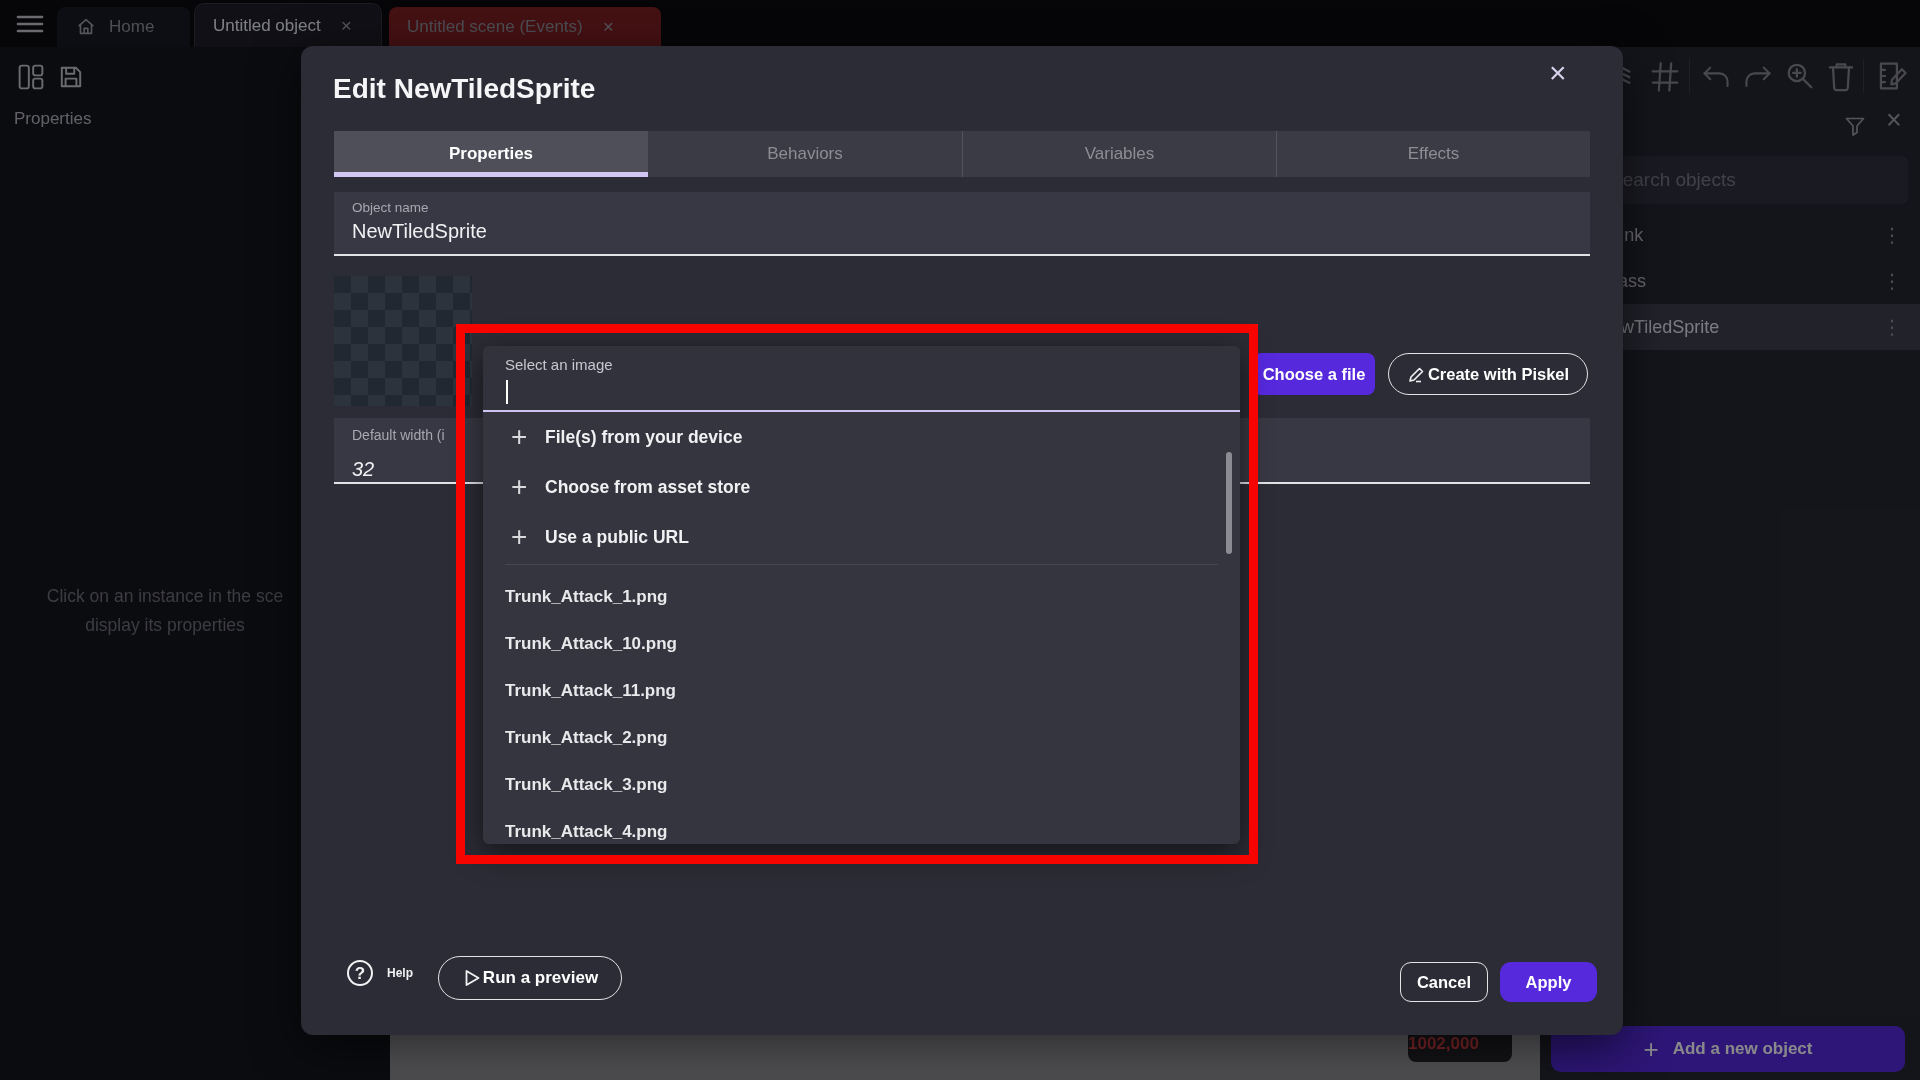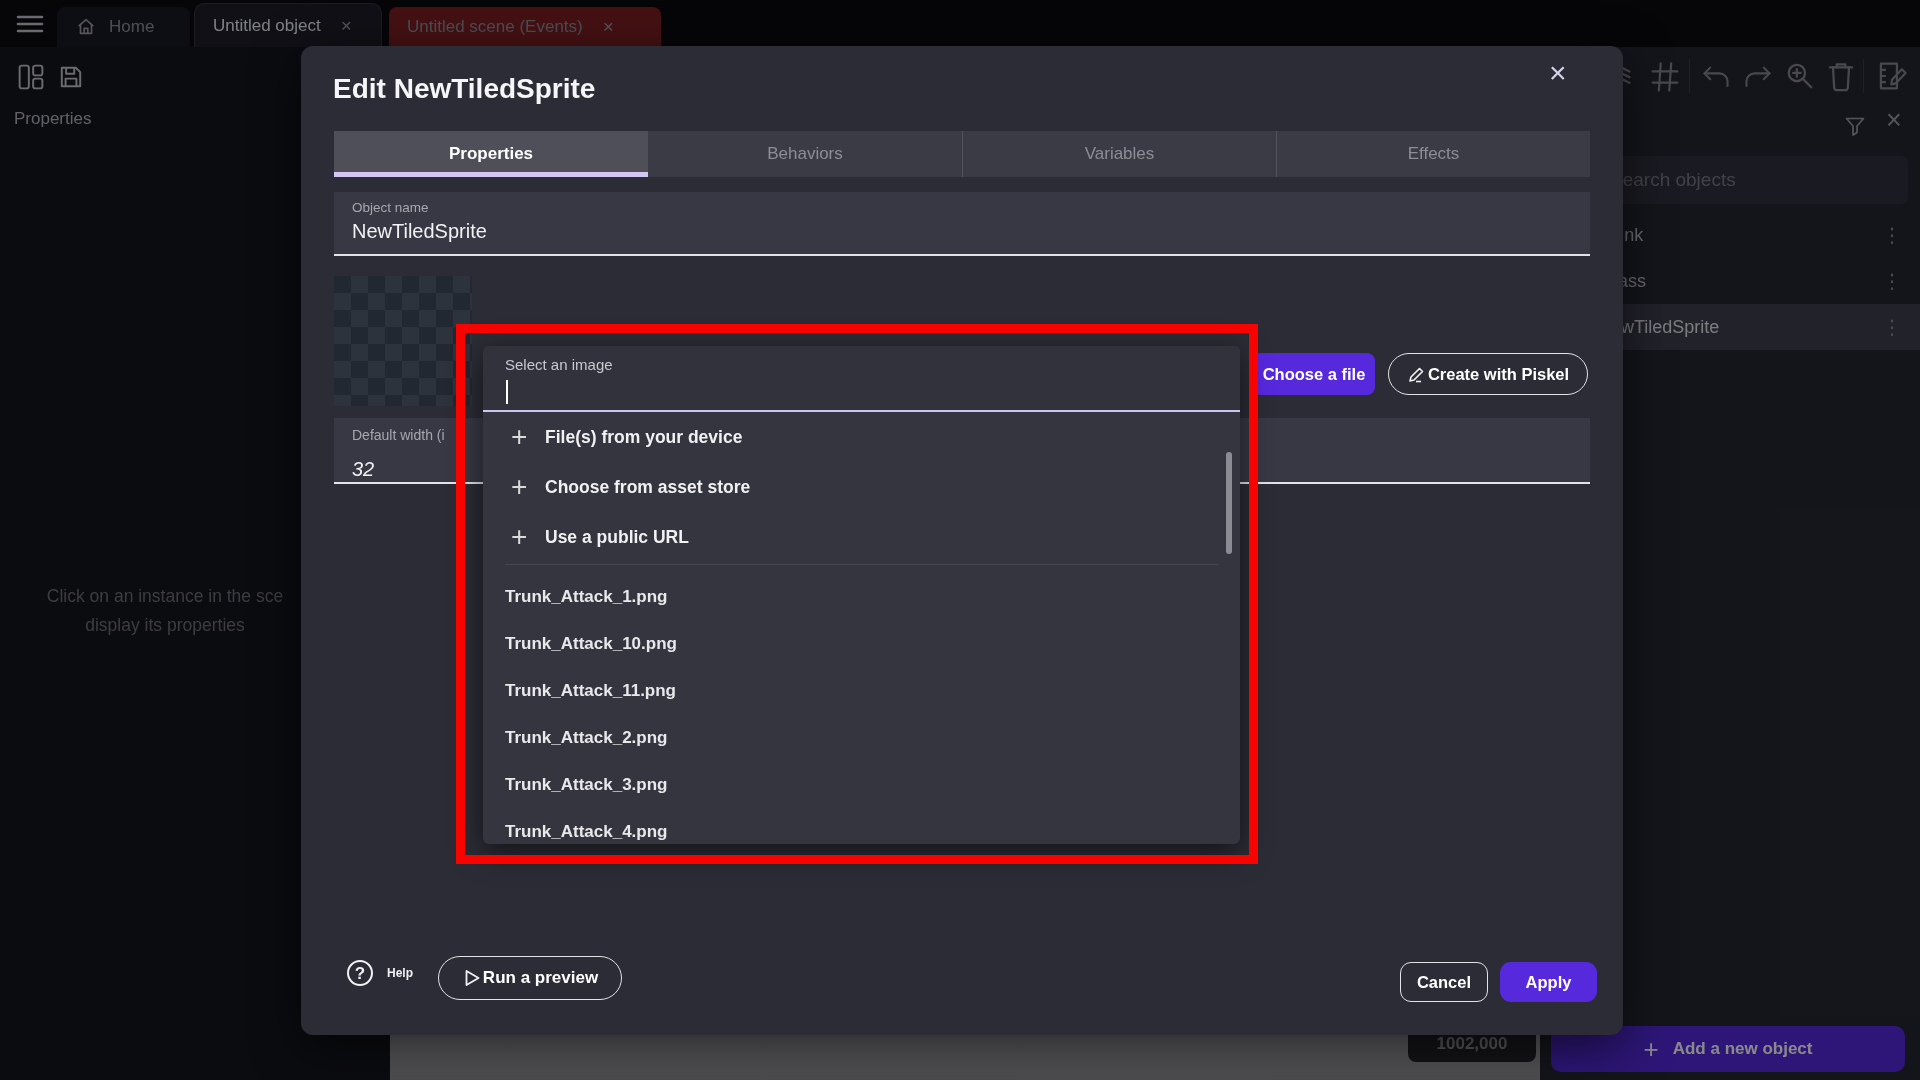--- a/index.html
+++ b/index.html
@@ -13,22 +13,22 @@
   .topbar{left:0;top:0;width:1920px;height:47px;background:#08080b;z-index:1;}
   .tab{border-radius:8px 8px 0 0;display:flex;align-items:center;gap:12px;padding:0 18px;font-size:17px;color:#8f8f97;}
   .tab .x{font-size:19px;color:#9b9ba3;margin-left:8px;}
 
   
   .left-panel{left:0;top:47px;width:390px;height:1033px;background:#121317;z-index:1;color:#b4b4bb;}
   .empty-msg{width:330px;text-align:center;font-size:17.5px;line-height:29px;color:#6e6e75;}
 
   
   .canvas{left:390px;top:1000px;width:1150px;height:80px;background:linear-gradient(180deg,#c6c6c8 0%,#8f8f91 100%);z-index:1;}
-  .coords-badge{left:1408px;top:1026px;width:128px;height:36px;background:#222227;border-radius:8px;color:#a3a3a3;
-    font-size:17px;font-weight:bold;text-align:center;line-height:36px;z-index:2;}
+  .coords-badge{left:1408px;top:1026px;width:104px;height:36px;background:#222227;border-radius:8px;color:#ef4444;
+    font-size:17px;font-weight:bold;text-align:left;line-height:36px;z-index:2;}
 
   
   .objects-panel{left:1540px;top:47px;width:380px;height:1033px;background:#23242c;z-index:1;}
   .op-ic{position:absolute;color:#85858d;}
   .vdiv{position:absolute;width:1px;height:34px;background:#3a3b43;}
   .search-box{position:absolute;left:56px;top:109px;width:312px;height:48px;background:#2e2f39;border:none;border-radius:6px;
     padding:0 14px;font-size:19px;color:#c9c9cf;outline:none;}
   .search-box::placeholder{color:#787882;}
   .obj-row{position:absolute;left:0;width:380px;height:46px;}
   .obj-row .nm{position:absolute;left:58px;top:0;line-height:46px;font-size:18px;color:#c3c3cb;white-space:nowrap;}

